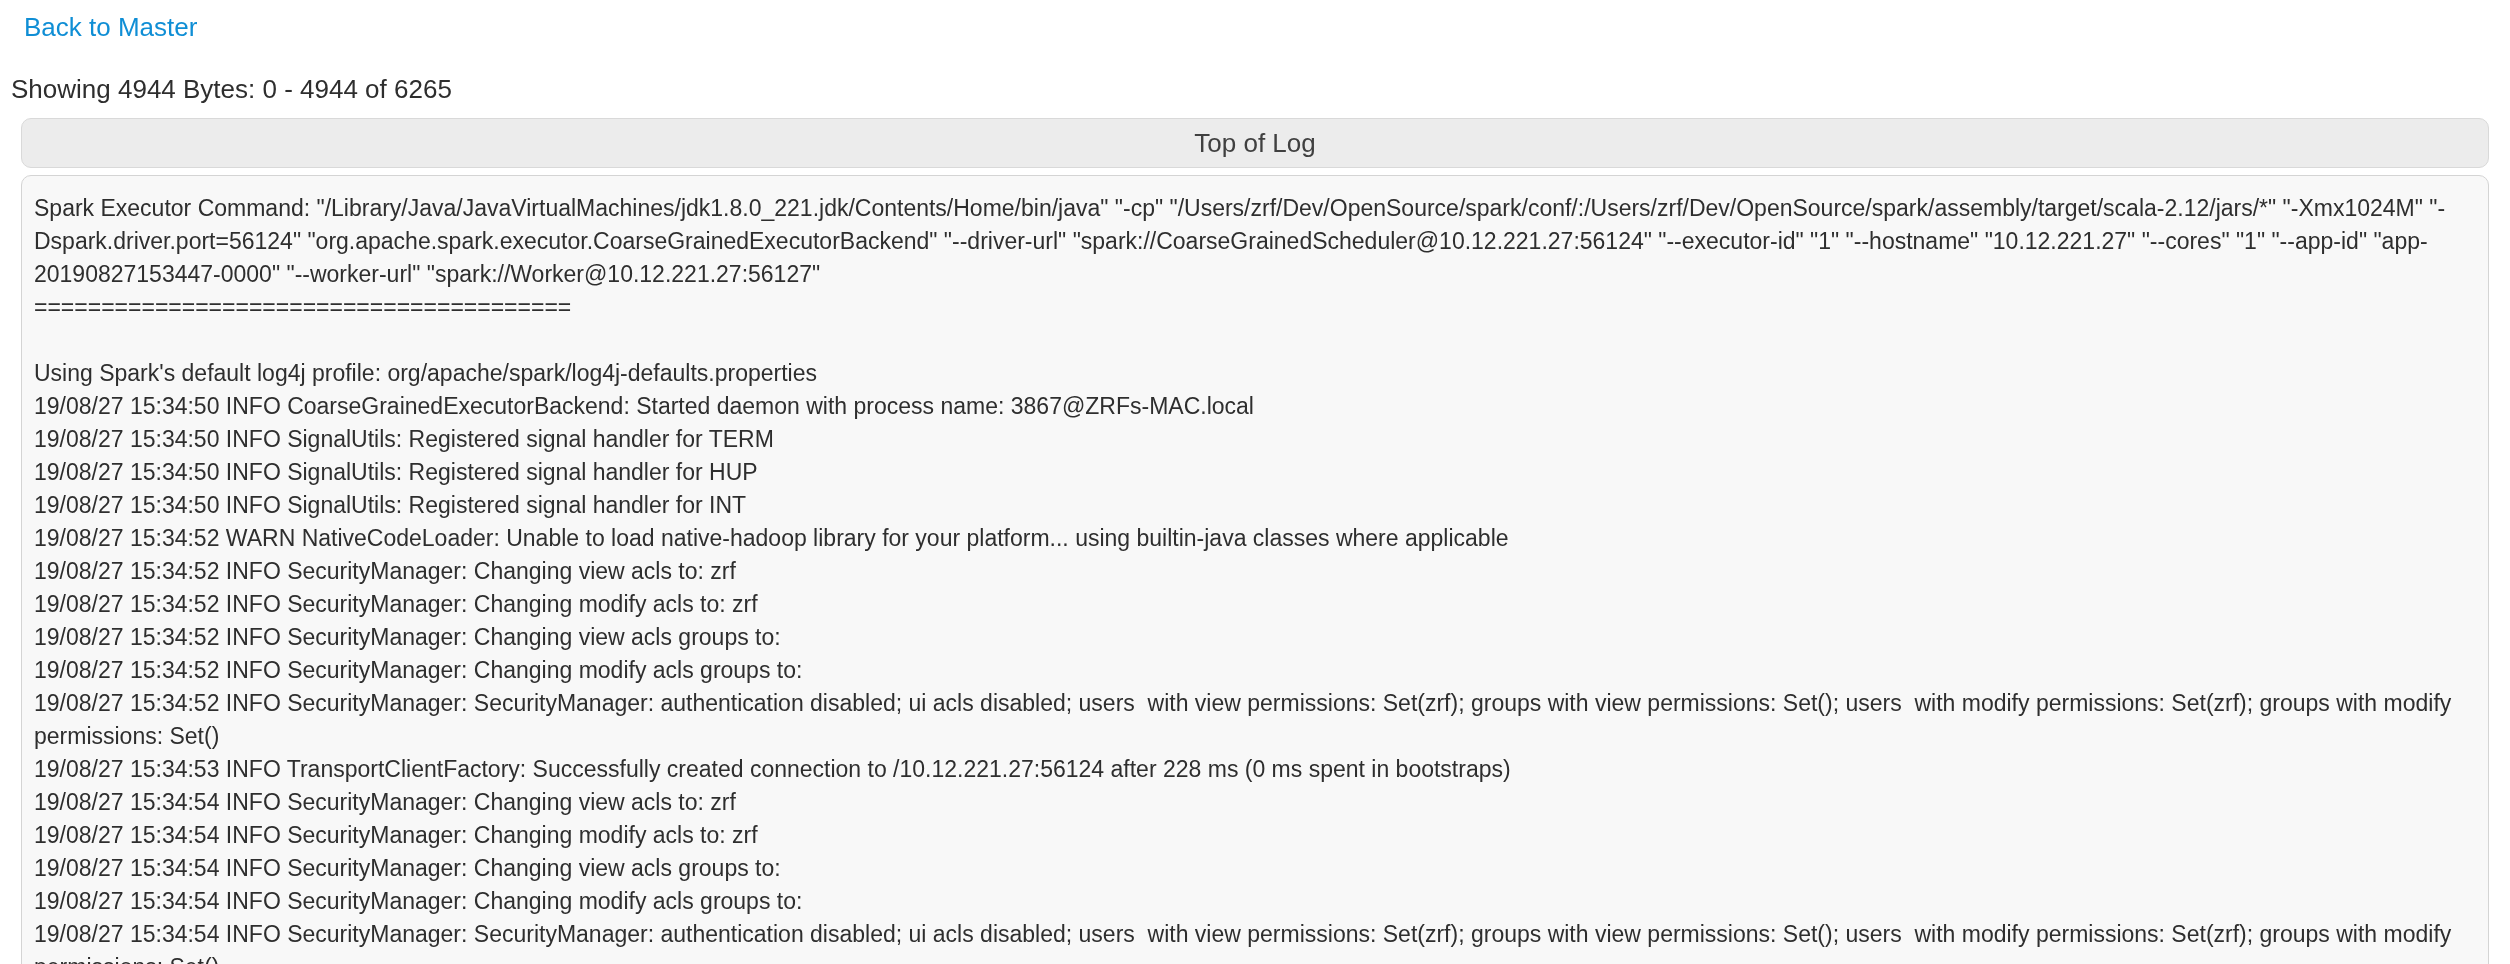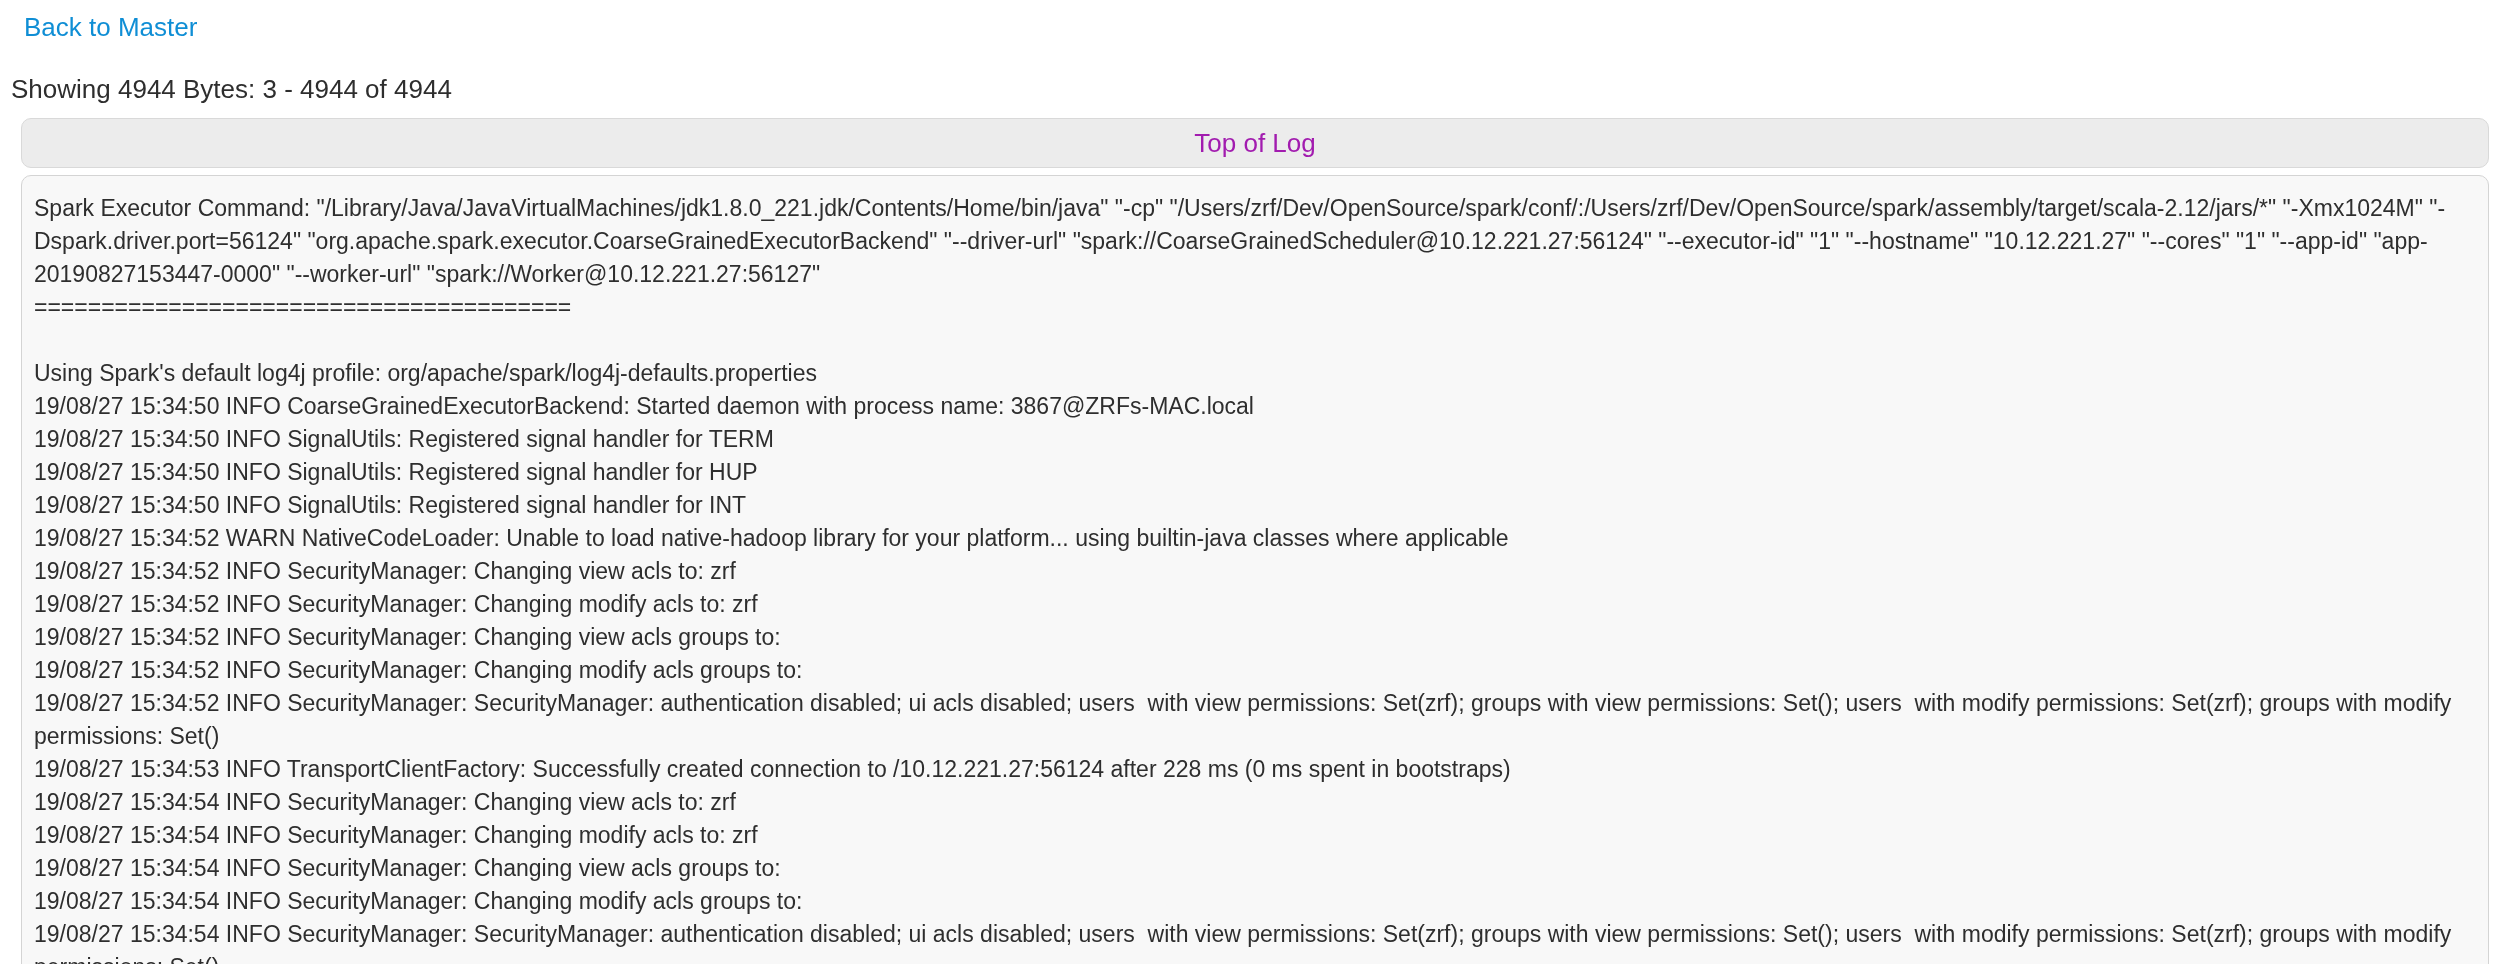--- a/index.html
+++ b/index.html
@@ -30,21 +30,21 @@
   }
   .top-bar {
     margin: 14px 21px 7px 21px;
     height: 50px;
     line-height: 48px;
     text-align: center;
     background: #ececec;
     border: 1px solid #d9d9d9;
     border-radius: 10px;
     font-size: 26px;
-    color: #a21caf;
+    color: #404040;
     cursor: pointer;
     user-select: none;
   }
   .log-box {
     margin: 0 21px;
     height: 830px; 
     background: #f8f8f8;
     border: 1px solid #d4d4d4;
     border-radius: 10px;
     padding: 16px 12px;
@@ -58,21 +58,21 @@
     color: #2e2e2e;
   }
 </style>
 </head>
 <body>
 
 
 
 <a class="back-link">Back to Master</a>
 
-<div class="byte-range">Showing 4944 Bytes: 3 - 4944 of 4944</div>
+<div class="byte-range">Showing 4944 Bytes: 0 - 4944 of 6265</div>
 
 <div class="top-bar">Top of Log</div>
 
 <div class="log-box">
   <div class="log-text">Spark Executor Command: "/Library/Java/JavaVirtualMachines/jdk1.8.0_221.jdk/Contents/Home/bin/java" "-cp" "/Users/zrf/Dev/OpenSource/spark/conf/:/Users/zrf/Dev/OpenSource/spark/assembly/target/scala-2.12/jars/*" "-Xmx1024M" "-Dspark.driver.port=56124" "org.apache.spark.executor.CoarseGrainedExecutorBackend" "--driver-url" "spark://CoarseGrainedScheduler@10.12.221.27:56124" "--executor-id" "1" "--hostname" "10.12.221.27" "--cores" "1" "--app-id" "app-20190827153447-0000" "--worker-url" "spark://Worker@10.12.221.27:56127"
 ========================================
 
 Using Spark's default log4j profile: org/apache/spark/log4j-defaults.properties
 19/08/27 15:34:50 INFO CoarseGrainedExecutorBackend: Started daemon with process name: 3867@ZRFs-MAC.local
 19/08/27 15:34:50 INFO SignalUtils: Registered signal handler for TERM

